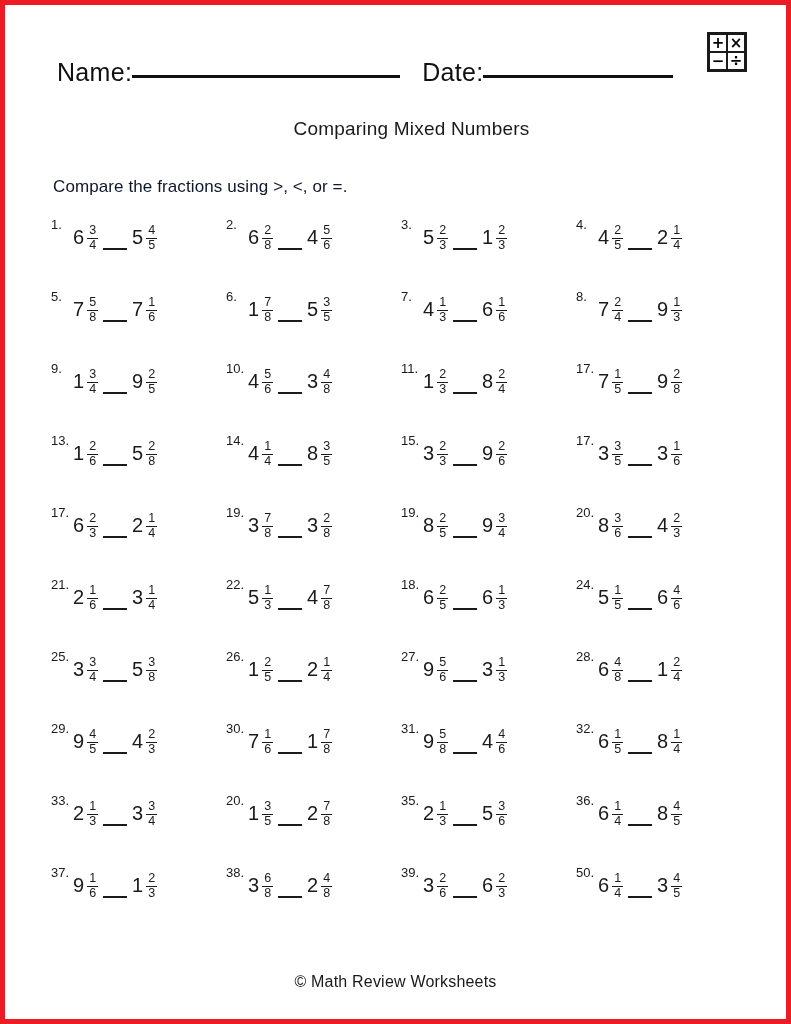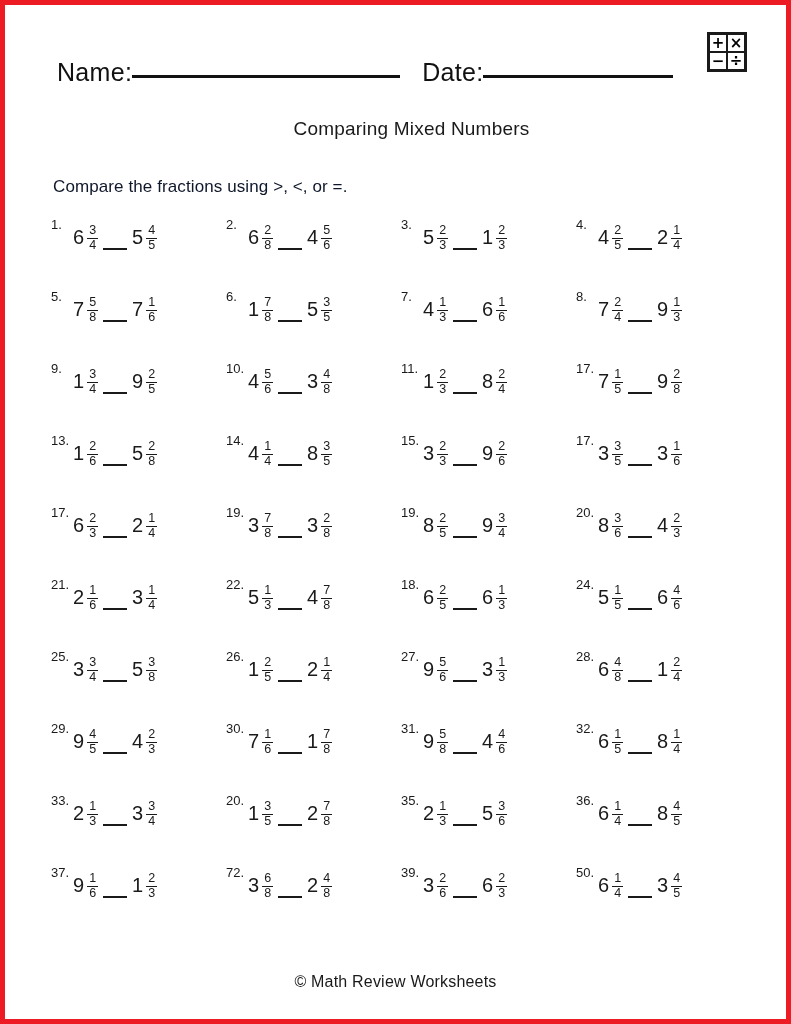--- a/index.html
+++ b/index.html
@@ -978,21 +978,21 @@
               <span class="mixed">
                 <span class="whole">1</span>
                 <span class="frac">
                   <span class="num">2</span>
                   <span class="den">3</span>
                 </span>
               </span>
             </div>
           </div>
           <div class="pcell">
-            <span class="pnum">72.</span>
+            <span class="pnum">38.</span>
             <div class="pexpr">
               <span class="mixed">
                 <span class="whole">3</span>
                 <span class="frac">
                   <span class="num">6</span>
                   <span class="den">8</span>
                 </span>
               </span>
               <span class="blank"></span>
               <span class="mixed">

